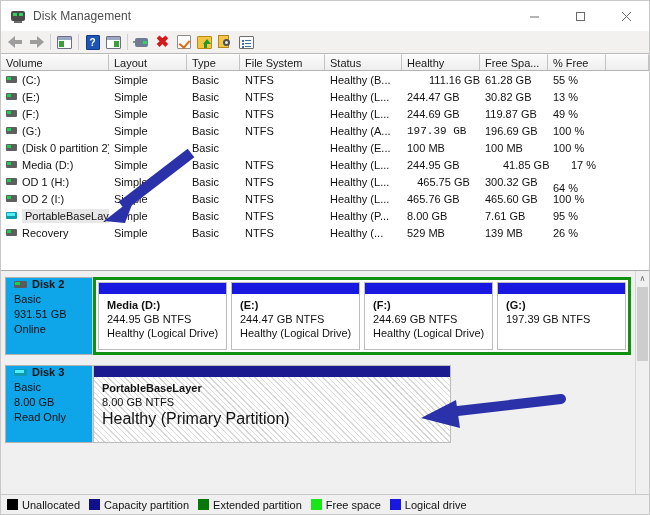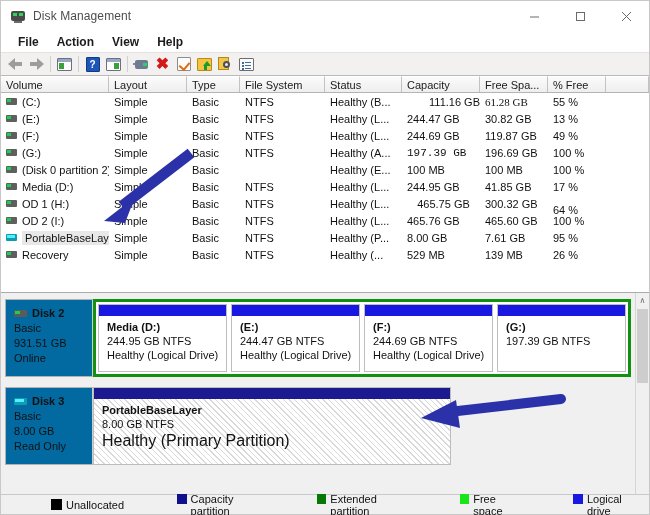--- a/index.html
+++ b/index.html
@@ -173,23 +173,23 @@
   }
   .drv-ico.cyan { background:#0f9cb0; }
   .drv-ico.cyan:after { background:#4ef0ff; left:1px; width:8px; }
 
   
   .graph {
     flex:1 1 auto; position:relative; background:#f0f0f0; overflow:hidden;
   }
   .diskrow { display:flex; position:absolute; left:0; right:0; }
   .diskinfo {
-    width:88px; flex:0 0 88px; background:#0369a1;
+    width:88px; flex:0 0 88px; background:#0ea5e9;
     border:1px solid #b2b2b2; border-right:1px solid #cfcfcf;
-    padding:7px 0 0 8px;
+    padding:0 0 0 8px;
   }
   .diskinfo .dname { font-weight:bold; font-size:11px; color:#111; display:flex; align-items:center; }
   .diskinfo .dico {
     width:13px; height:7px; background:#5b5b5b; margin-right:5px; border-radius:1px; position:relative;
   }
   .diskinfo .dico:after { content:""; position:absolute; left:1px; top:1px; width:5px; height:3px; background:#19d14f; }
   .diskinfo .dico.cyan { background:#0f9cb0; }
   .diskinfo .dico.cyan:after { background:#4ef0ff; width:9px; }
   .diskinfo .dl { font-size:11px; color:#111; margin-top:3px; }
 
@@ -237,21 +237,21 @@
   .vscroll .thumb {
     position:absolute; left:1px; right:1px; top:16px; height:74px; background:#cdcdcd;
   }
 
   
   .legend {
     flex:0 0 20px; height:20px; background:#f0f0f0;
     border-top:1px solid #c9c9c9;
     display:flex; align-items:center; padding-left:6px;
   }
-  .lg { display:flex; align-items:flex-start; margin-right:9px;margin-left:44px; }
+  .lg { display:flex; align-items:center; margin-right:9px; }
   .sw { width:11px; height:11px; margin-right:4px; border:0; }
   .lgl { font-size:11px; color:#111; }
 
   
   .annot { position:absolute; left:0; top:0; width:650px; height:515px; pointer-events:none; }
 </style>
 </head>
 <body>
 
 <div id="app">
@@ -277,26 +277,20 @@
       </div>
       <div class="win-btn">
         <svg width="11" height="11" viewBox="0 0 11 11">
             <line x1="1" y1="1" x2="10" y2="10" stroke="#6b6b6b" stroke-width="1"></line>
             <line x1="10" y1="1" x2="1" y2="10" stroke="#6b6b6b" stroke-width="1"></line>
           </svg>
       </div>
     </div>
   </div>
 
-  <div class="menubar">
-    <div class="menu-item">File</div>
-    <div class="menu-item">Action</div>
-    <div class="menu-item">View</div>
-    <div class="menu-item">Help</div>
-  </div>
 
   <div class="toolbar">
     <div class="tbtn">
       <span class="icon-arrow left">
           <span class="shaft"></span>
           <span class="head"></span>
         </span>
     </div>
     <div class="tbtn">
       <span class="icon-arrow right">
@@ -359,37 +353,37 @@
     </div>
   </div>
 
   <div class="listwrap">
     <div class="hdrrow">
       <div class="hcell" style="width:108px">Volume</div>
       <div class="hcell" style="width:78px">Layout</div>
       <div class="hcell" style="width:53px">Type</div>
       <div class="hcell" style="width:85px">File System</div>
       <div class="hcell" style="width:77px">Status</div>
-      <div class="hcell" style="width:78px">Capacity</div>
+      <div class="hcell" style="width:78px">Healthy</div>
       <div class="hcell" style="width:68px">Free Spa...</div>
       <div class="hcell" style="width:58px">% Free</div>
       <div class="hcell" style="flex:1 1 auto"></div>
     </div>
     <div class="rows" id="rows">
         <div class="row">
           <div class="c volcell" style="width: 108px;">
             <span class="drv-ico"></span>
             <span class="vol-name">(C:)</span>
           </div>
           <div class="c" style="width: 78px;">Simple</div>
           <div class="c" style="width: 53px;">Basic</div>
           <div class="c" style="width: 85px;">NTFS</div>
           <div class="c" style="width: 77px;">Healthy (B...</div>
           <div class="c" style="width: 78px; text-align: right;">111.16 GB</div>
-          <div class="c" style="width: 68px; font-family: Liberation Serif, serif;">61.28 GB</div>
+          <div class="c" style="width: 68px;">61.28 GB</div>
           <div class="c" style="width: 58px;">55 %</div>
         </div>
         <div class="row">
           <div class="c volcell" style="width: 108px;">
             <span class="drv-ico"></span>
             <span class="vol-name">(E:)</span>
           </div>
           <div class="c" style="width: 78px;">Simple</div>
           <div class="c" style="width: 53px;">Basic</div>
           <div class="c" style="width: 85px;">NTFS</div>
@@ -440,21 +434,21 @@
         <div class="row">
           <div class="c volcell" style="width: 108px;">
             <span class="drv-ico"></span>
             <span class="vol-name">Media (D:)</span>
           </div>
           <div class="c" style="width: 78px;">Simple</div>
           <div class="c" style="width: 53px;">Basic</div>
           <div class="c" style="width: 85px;">NTFS</div>
           <div class="c" style="width: 77px;">Healthy (L...</div>
           <div class="c" style="width: 78px;">244.95 GB</div>
-          <div class="c" style="width: 68px;">41.85 GB</div>
+          <div class="c" style="width: 68px; margin-left: 18px;">41.85 GB</div>
           <div class="c" style="width: 58px;">17 %</div>
         </div>
         <div class="row">
           <div class="c volcell" style="width: 108px;">
             <span class="drv-ico"></span>
             <span class="vol-name">OD 1 (H:)</span>
           </div>
           <div class="c" style="width: 78px;">Simple</div>
           <div class="c" style="width: 53px;">Basic</div>
           <div class="c" style="width: 85px;">NTFS</div>

